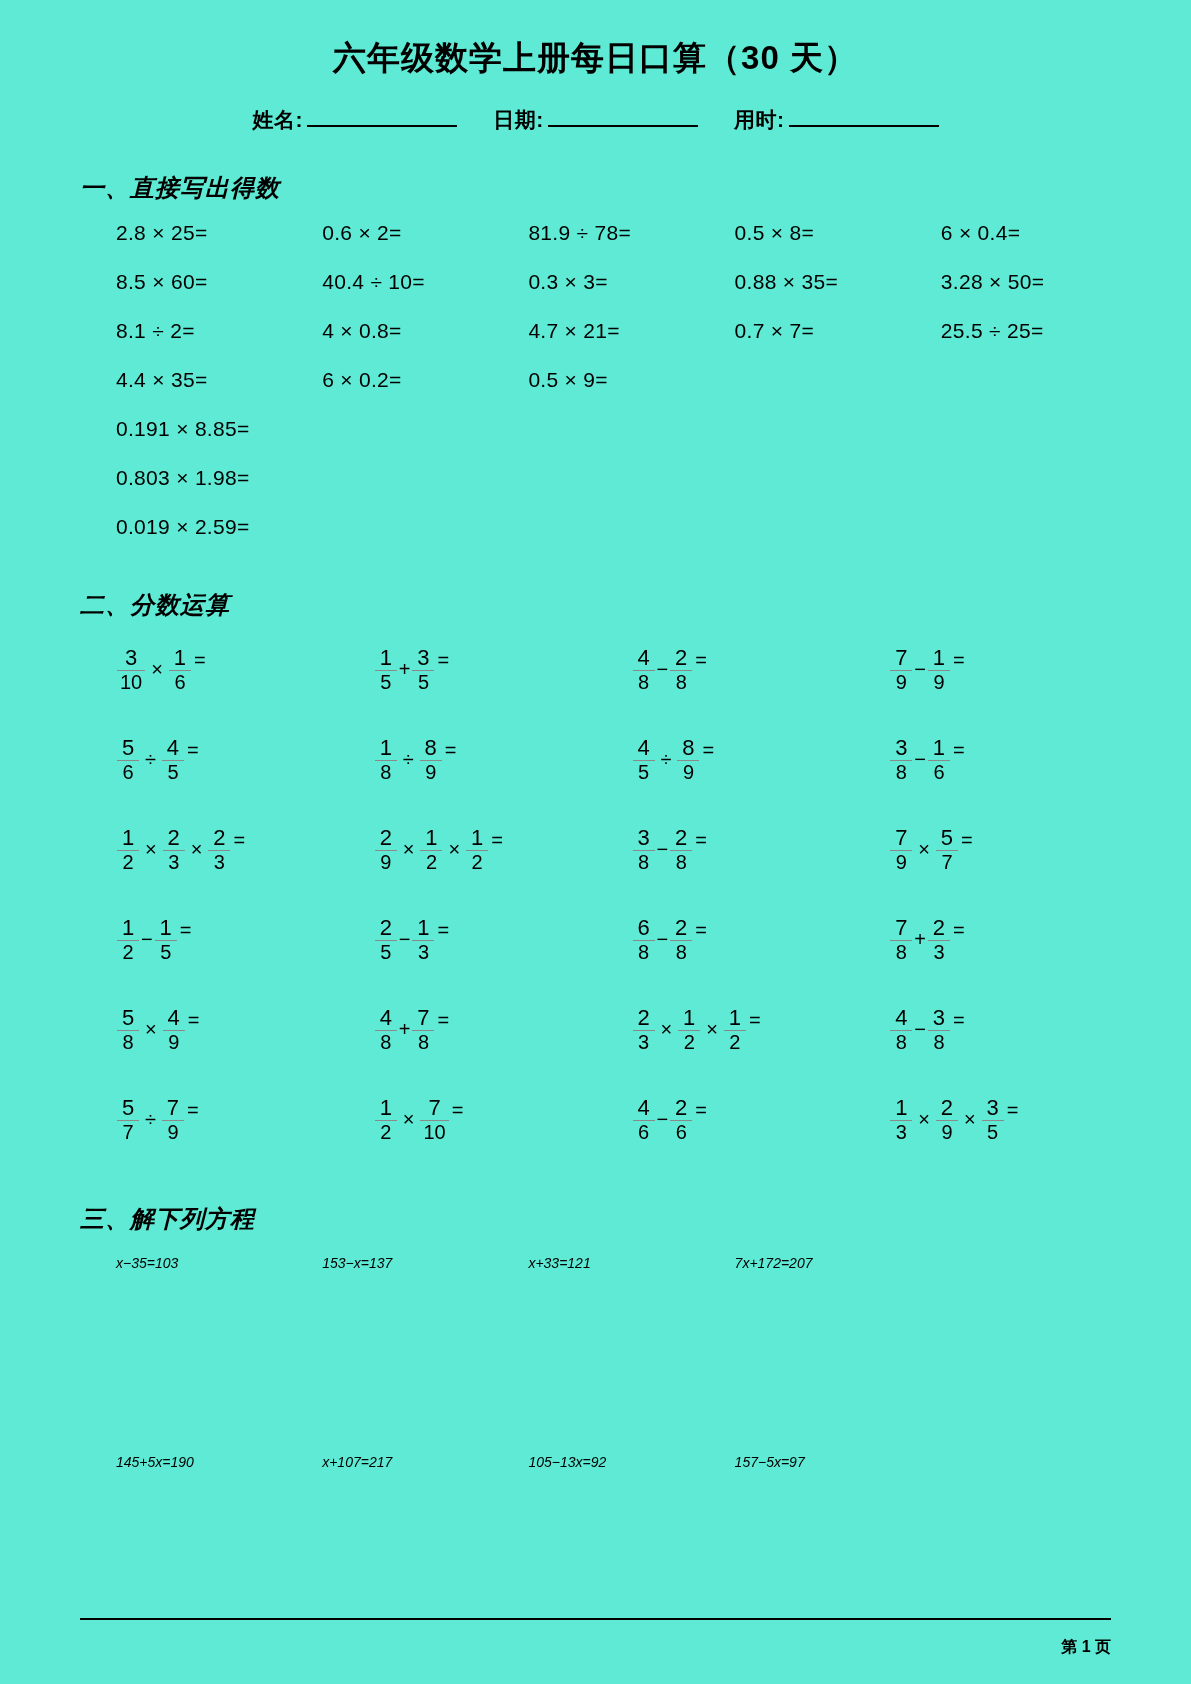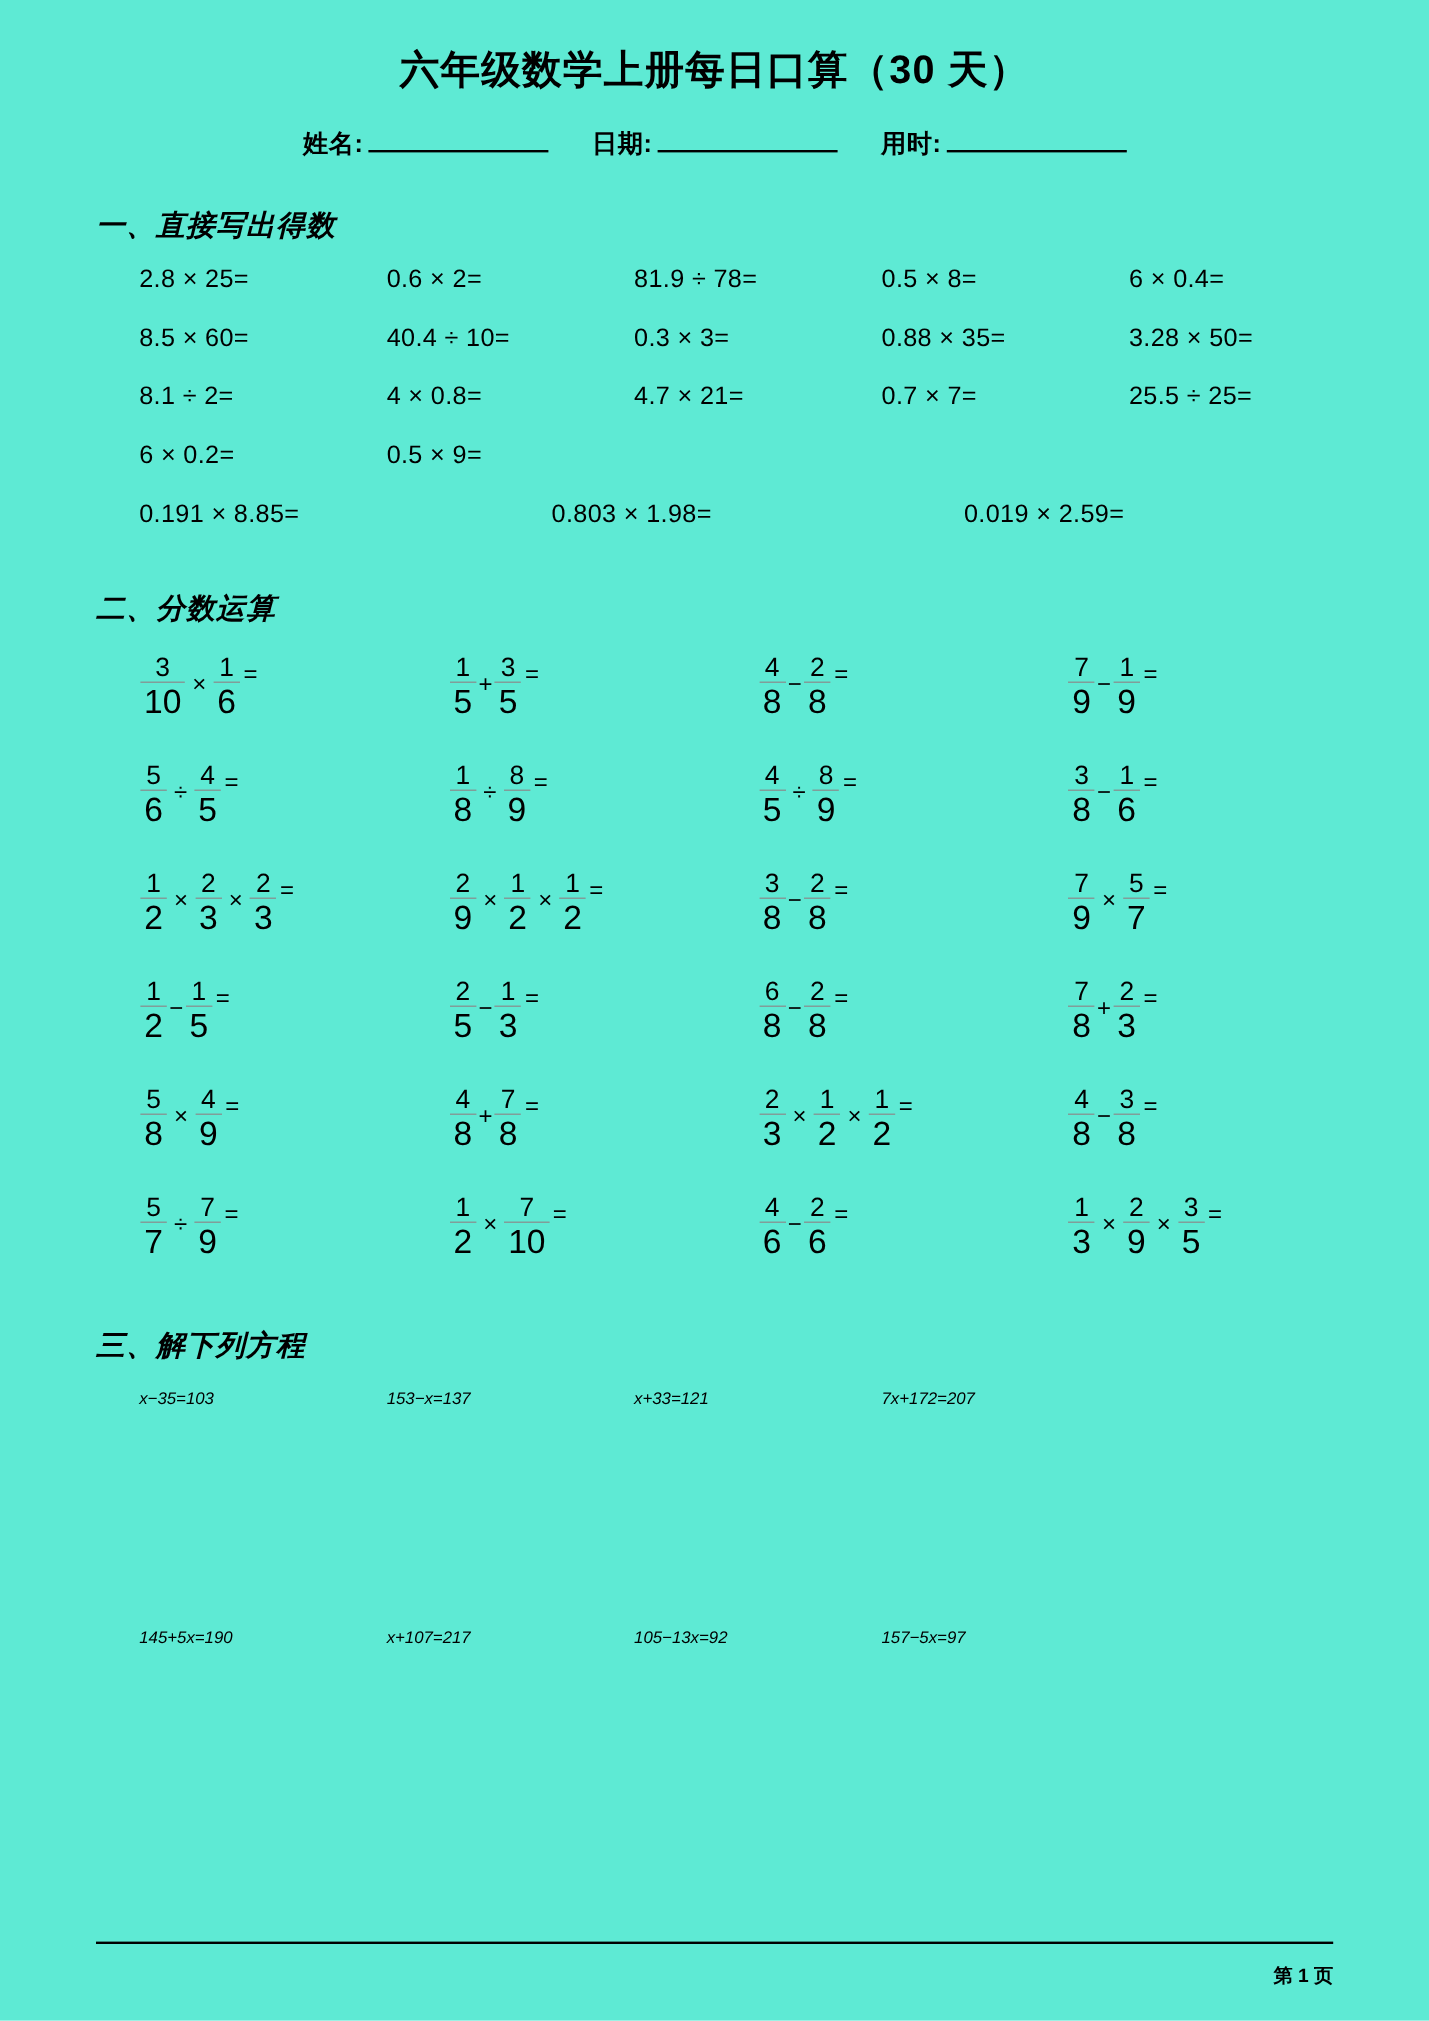--- a/index.html
+++ b/index.html
@@ -57,21 +57,21 @@
     letter-spacing: 1px;
     font-style: italic;
   }
   .grid4 {
     display: grid;
     grid-template-columns: repeat(5, 1fr);
     row-gap: 0px;
   }
   .grid3 {
     display: grid;
-    grid-template-columns: repeat(3, 1fr);
+    grid-template-columns: repeat(1, 1fr);
   }
   .plain-item {
     font-size: 21px;
     line-height: 49px;
     padding-left: 36px;
     white-space: nowrap;
     letter-spacing: 0.3px;
   }
   .plain-item.wide { padding-left: 36px; }
   
@@ -103,21 +103,21 @@
     padding: 0 3px;
   }
   .frac .bar {
     width: 100%;
     min-width: 22px;
     height: 1px;
     background: #8a8a8a;
     margin: 1px 0;
   }
   .frac .den {
-    font-size: 28px;
+    font-size: 20px;
     padding: 0 3px;
   }
   .op {
     font-size: 20px;
     margin: 0 5px;
     align-self: center;
   }
   .eq {
     font-size: 20px;
     align-self: flex-start;
@@ -181,20 +181,21 @@
     <div class="plain-item">0.3 × 3=</div>
     <div class="plain-item">0.88 × 35=</div>
     <div class="plain-item">3.28 × 50=</div>
 
     <div class="plain-item">8.1 ÷ 2=</div>
     <div class="plain-item">4 × 0.8=</div>
     <div class="plain-item">4.7 × 21=</div>
     <div class="plain-item">0.7 × 7=</div>
 
     <div class="plain-item">25.5 ÷ 25=</div>
+    <div class="plain-item">4.4 × 35=</div>
     <div class="plain-item">6 × 0.2=</div>
     <div class="plain-item">0.5 × 9=</div>
   </div>
 
   <div class="grid3">
     <div class="plain-item wide">0.191 × 8.85=</div>
     <div class="plain-item wide">0.803 × 1.98=</div>
     <div class="plain-item wide">0.019 × 2.59=</div>
   </div>
 

